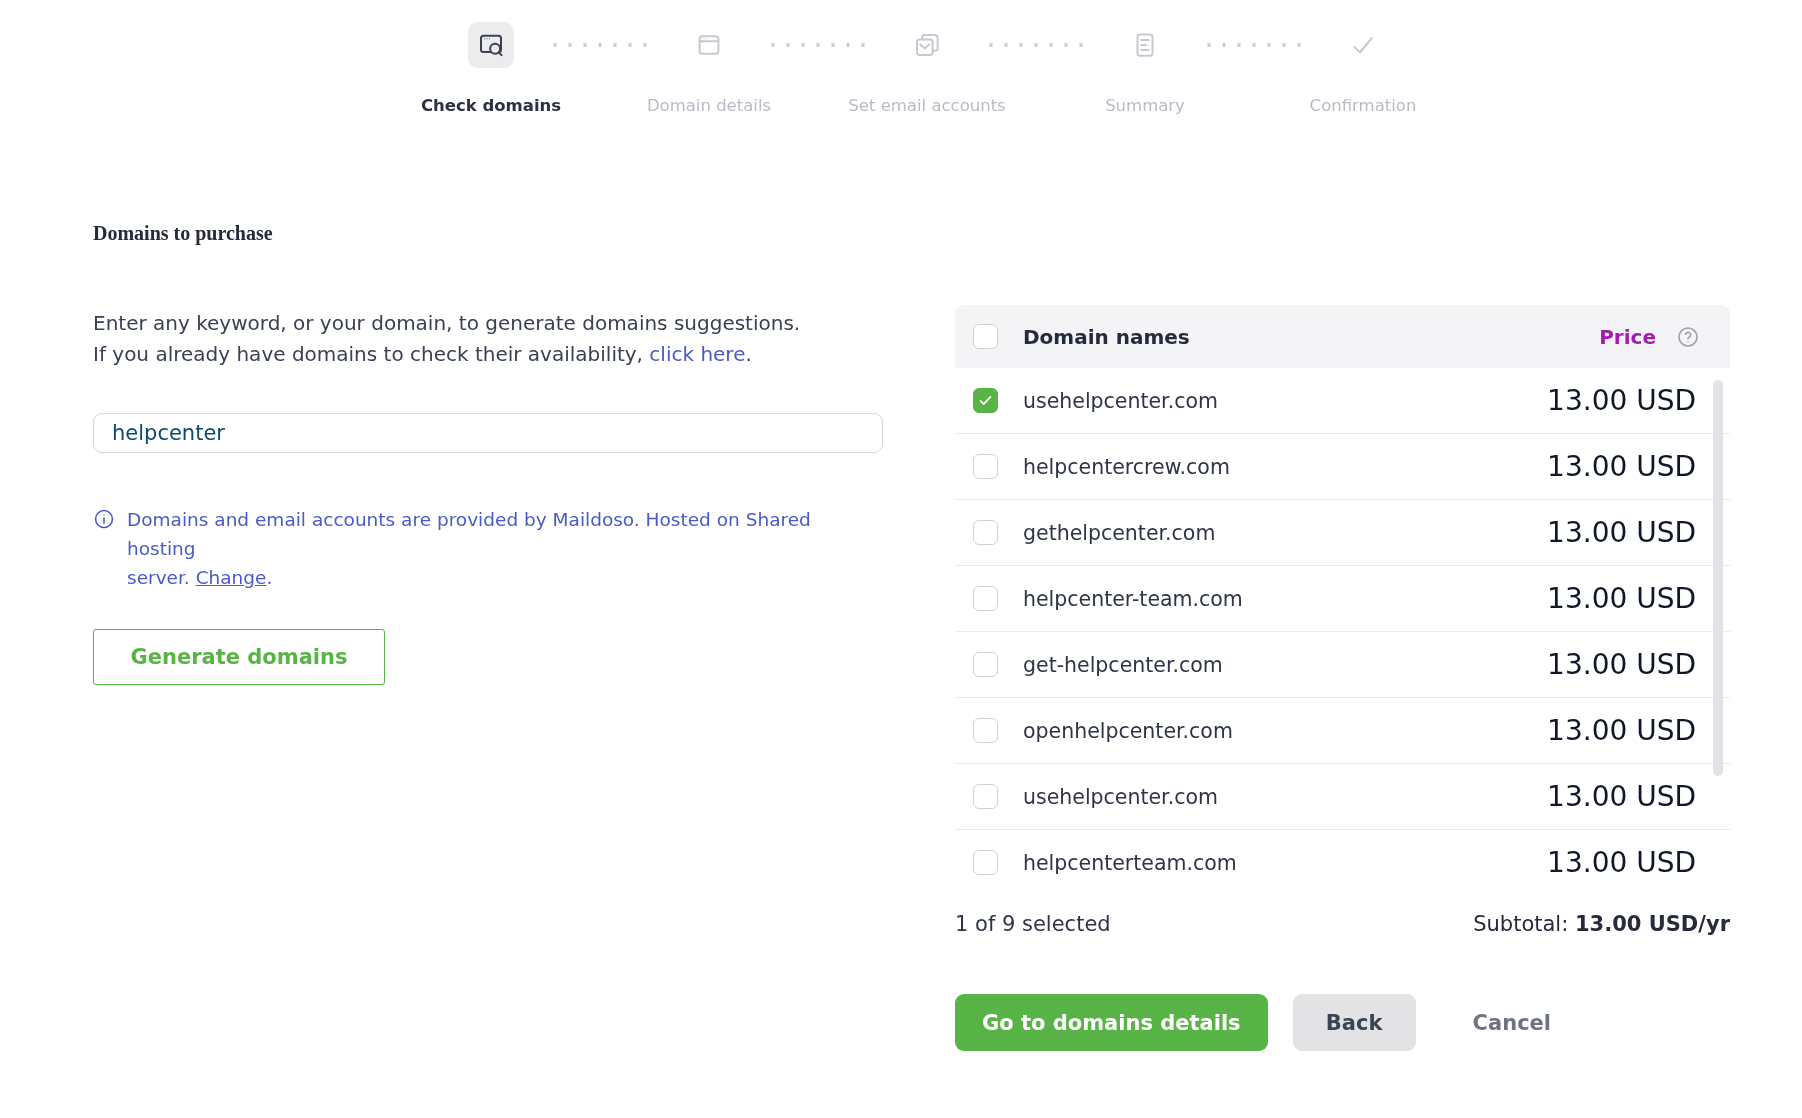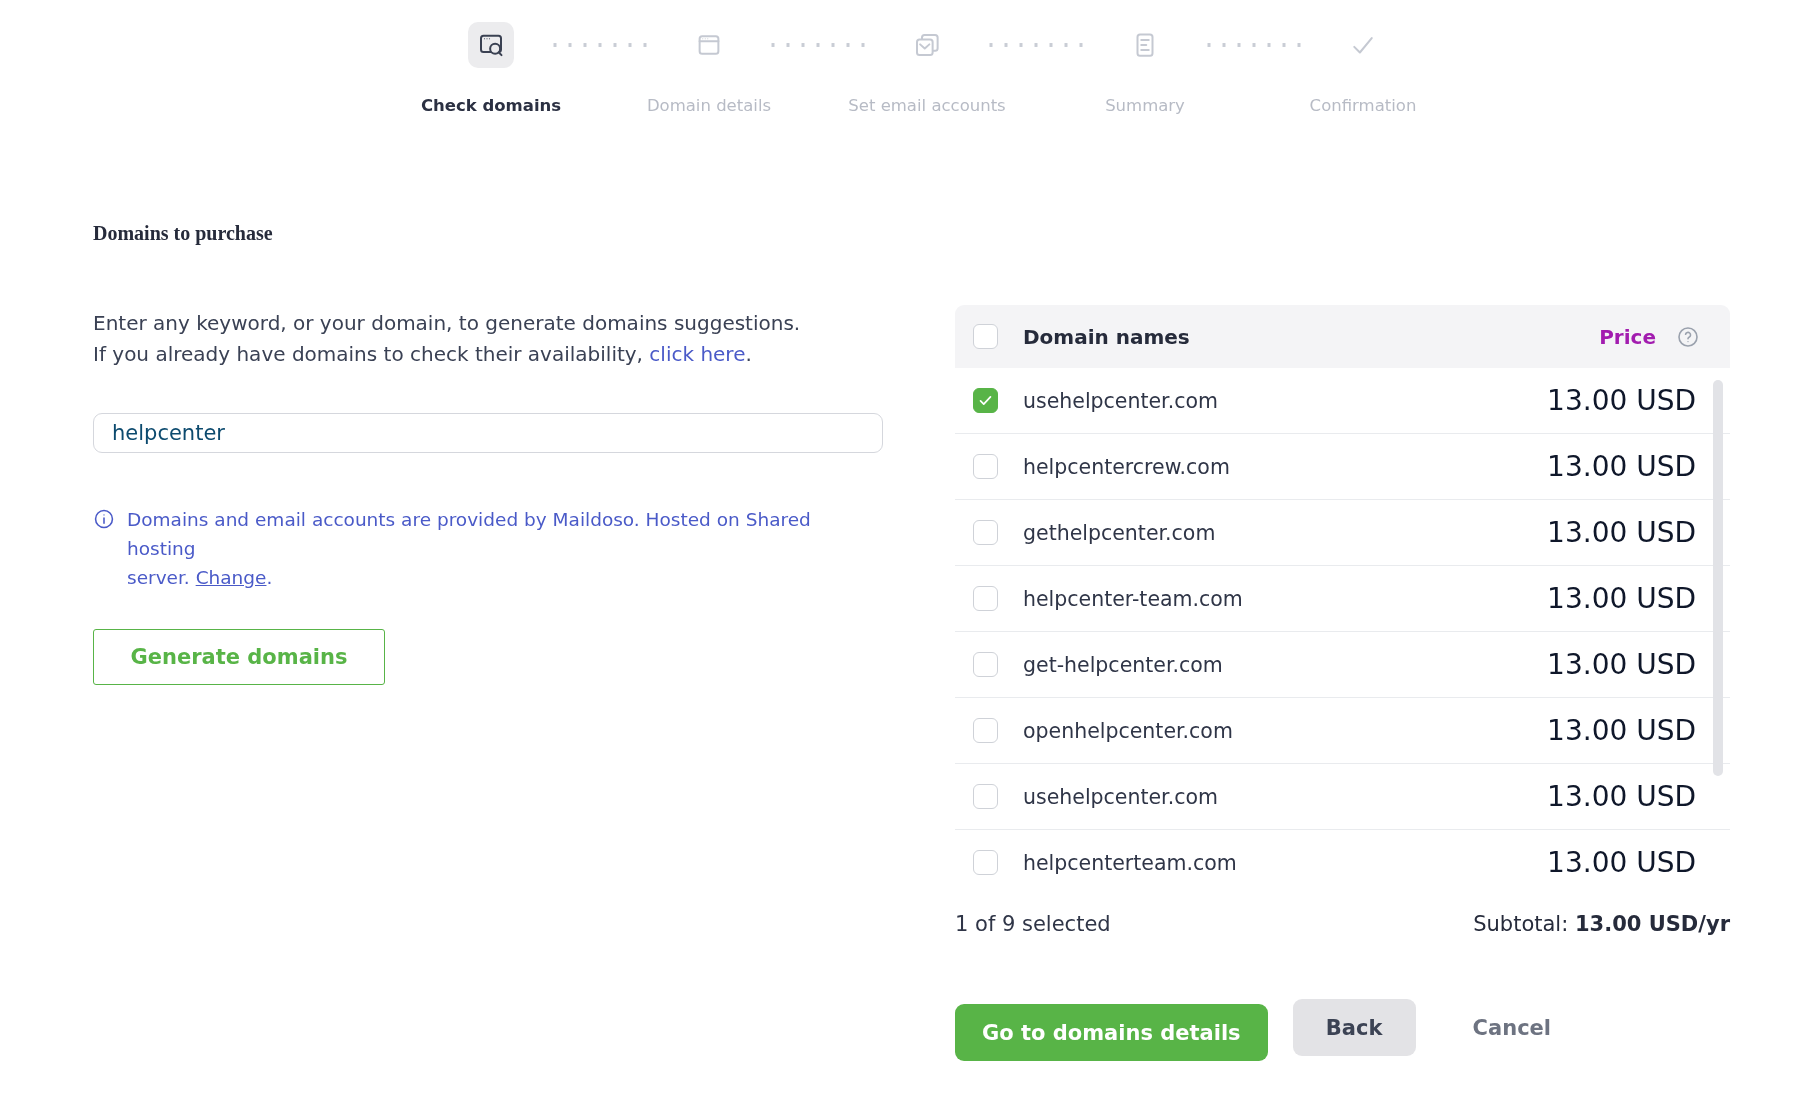--- a/index.html
+++ b/index.html
@@ -61,21 +61,21 @@
     border-radius:5px; background:#e2e3e7; cursor:grab; }
 
   .t-foot { margin-top:30px; display:flex; align-items:center; justify-content:space-between; }
   .sel-count { font-size:21px; color:#2f3547; }
   .subtotal { font-size:21px; color:#262b3b; }
   .subtotal b { font-weight:bold; }
 
   .actions { margin-top:58px; display:flex; align-items:center; }
   .primary-btn { height:57px; padding:4px 27px; background:#58b447; border:none;
     border-radius:9px; color:#fff; font-size:21px; font-weight:bold; font-family:inherit;
-    cursor:pointer;margin-top:10px; }
+    cursor:pointer; }
   .back-btn { height:57px; width:123px; margin-left:25px; background:#e3e3e6; border:none;
     border-radius:9px; color:#3c4354; font-size:21px; font-weight:bold; font-family:inherit;
     cursor:pointer; }
   .cancel-btn { margin-left:57px; background:none; border:none; color:#6d7381;
     font-size:21px; font-weight:bold; font-family:inherit; cursor:pointer; }
 </style>
 </head>
 <body>
 
 <div class="page">

